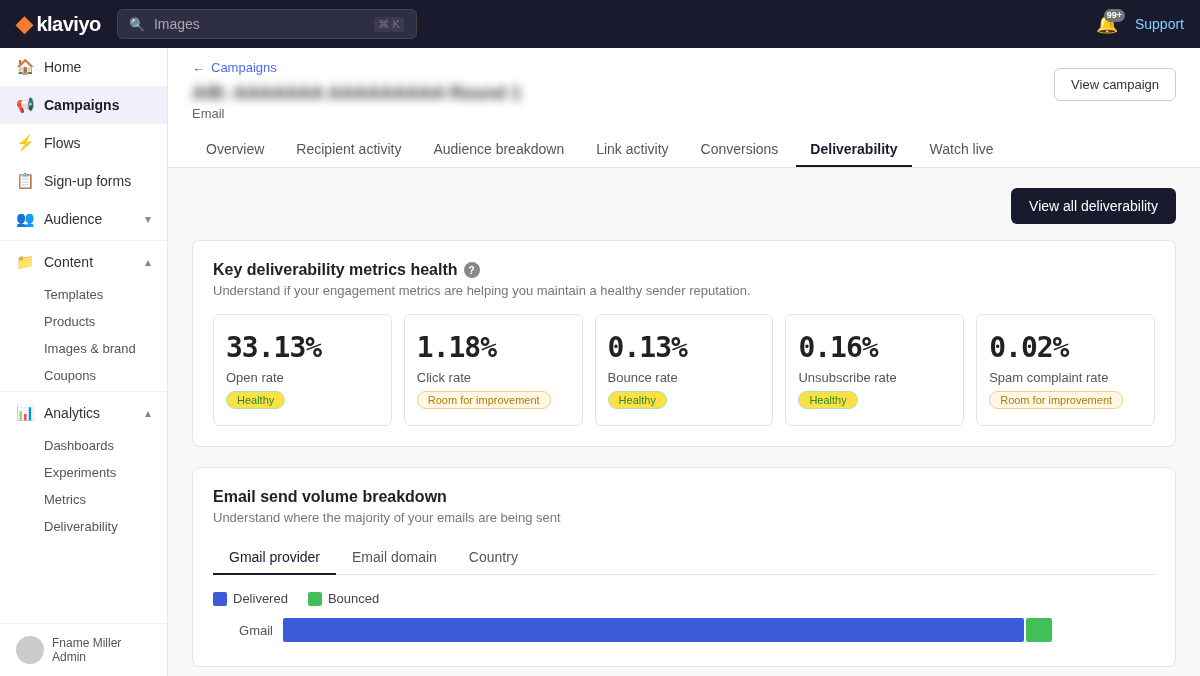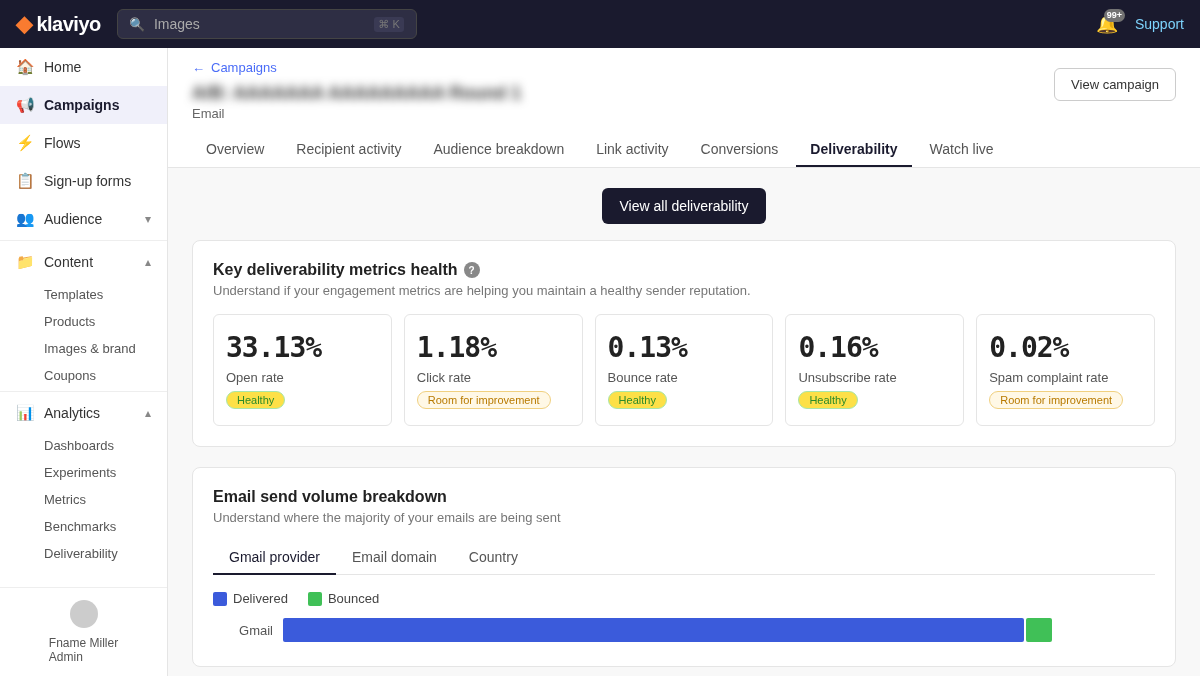--- a/index.html
+++ b/index.html
@@ -50,21 +50,21 @@
     }
     .sidebar-item {
       display: flex; align-items: center; gap: 10px;
       padding: 10px 16px; font-size: 14px; color: #333;
       cursor: pointer; user-select: none;
     }
     .sidebar-item.active { background: #f0f0fa; font-weight: 600; color: #1a1a2e; }
     .sidebar-item .icon { width: 18px; text-align: center; font-size: 15px; }
     .sidebar-item .chevron { margin-left: auto; font-size: 12px; color: #888; }
     .sidebar-sub { padding-left: 44px; font-size: 13px; color: #555; padding-top: 6px; padding-bottom: 6px; cursor: pointer; }
-    .sidebar-bottom { margin-top: auto; padding: 12px 16px; display: flex; align-items: center; gap: 8px; border-top: 1px solid #eee; flex-direction: column; }
+    .sidebar-bottom { margin-top: auto; padding: 12px 16px; display: flex; align-items: center; gap: 8px; border-top: 1px solid #eee; }
     .avatar { width: 28px; height: 28px; border-radius: 50%; background: #ccc; flex-shrink: 0; }
     .user-name { font-size: 12px; color: #555; }
     .section-divider { border: none; border-top: 1px solid #eee; margin: 2px 0; }
 
     
     .content { flex: 1; overflow-y: auto; background: #f8f8f8; }
 
     
     .campaign-header { background: #fff; padding: 12px 24px 0; border-bottom: 1px solid #e5e5e5; }
     .breadcrumb { display: flex; align-items: center; gap: 6px; font-size: 13px; color: #4a6cf7; margin-bottom: 8px; cursor: pointer; }
@@ -79,21 +79,21 @@
     .tab {
       padding: 8px 14px; font-size: 14px; color: #555; cursor: pointer;
       border-bottom: 2px solid transparent; white-space: nowrap;
     }
     .tab.active { color: #1a1a2e; font-weight: 600; border-bottom: 2px solid #1a1a2e; }
 
     
     .content-area { padding: 20px 24px; }
 
     
-    .view-all-row { display: flex; justify-content: center; margin-bottom: 16px; }
+    .view-all-row { display: flex; justify-content: flex-end; margin-bottom: 16px; }
     .view-all-btn {
       background: #1a1a2e; color: #fff; border: none; border-radius: 6px;
       padding: 10px 18px; font-size: 14px; cursor: pointer;
     }
 
     
     .card { background: #fff; border-radius: 8px; border: 1px solid #e5e5e5; padding: 20px; margin-bottom: 20px; }
     .card-title { font-size: 16px; font-weight: 600; color: #222; display: flex; align-items: center; gap: 6px; margin-bottom: 4px; }
     .card-subtitle { font-size: 13px; color: #777; margin-bottom: 16px; }
     .info-icon { width: 16px; height: 16px; border-radius: 50%; background: #888; color: #fff; font-size: 10px; display: inline-flex; align-items: center; justify-content: center; cursor: pointer; }
@@ -194,21 +194,20 @@
     <div class="sidebar-sub">Coupons</div>
     <hr class="section-divider">
     <div class="sidebar-item">
       <span class="icon">📊</span>
       <span>Analytics</span>
       <span class="chevron">▴</span>
     </div>
     <div class="sidebar-sub">Dashboards</div>
     <div class="sidebar-sub">Experiments</div>
     <div class="sidebar-sub">Metrics</div>
-    <div class="sidebar-sub">Benchmarks</div>
     <div class="sidebar-sub">Deliverability</div>
 
     <div class="sidebar-bottom">
       <div class="avatar"></div>
       <div>
         <div class="user-name">Fname Miller</div>
         <div class="user-name">Admin</div>
       </div>
     </div>
   </aside>

